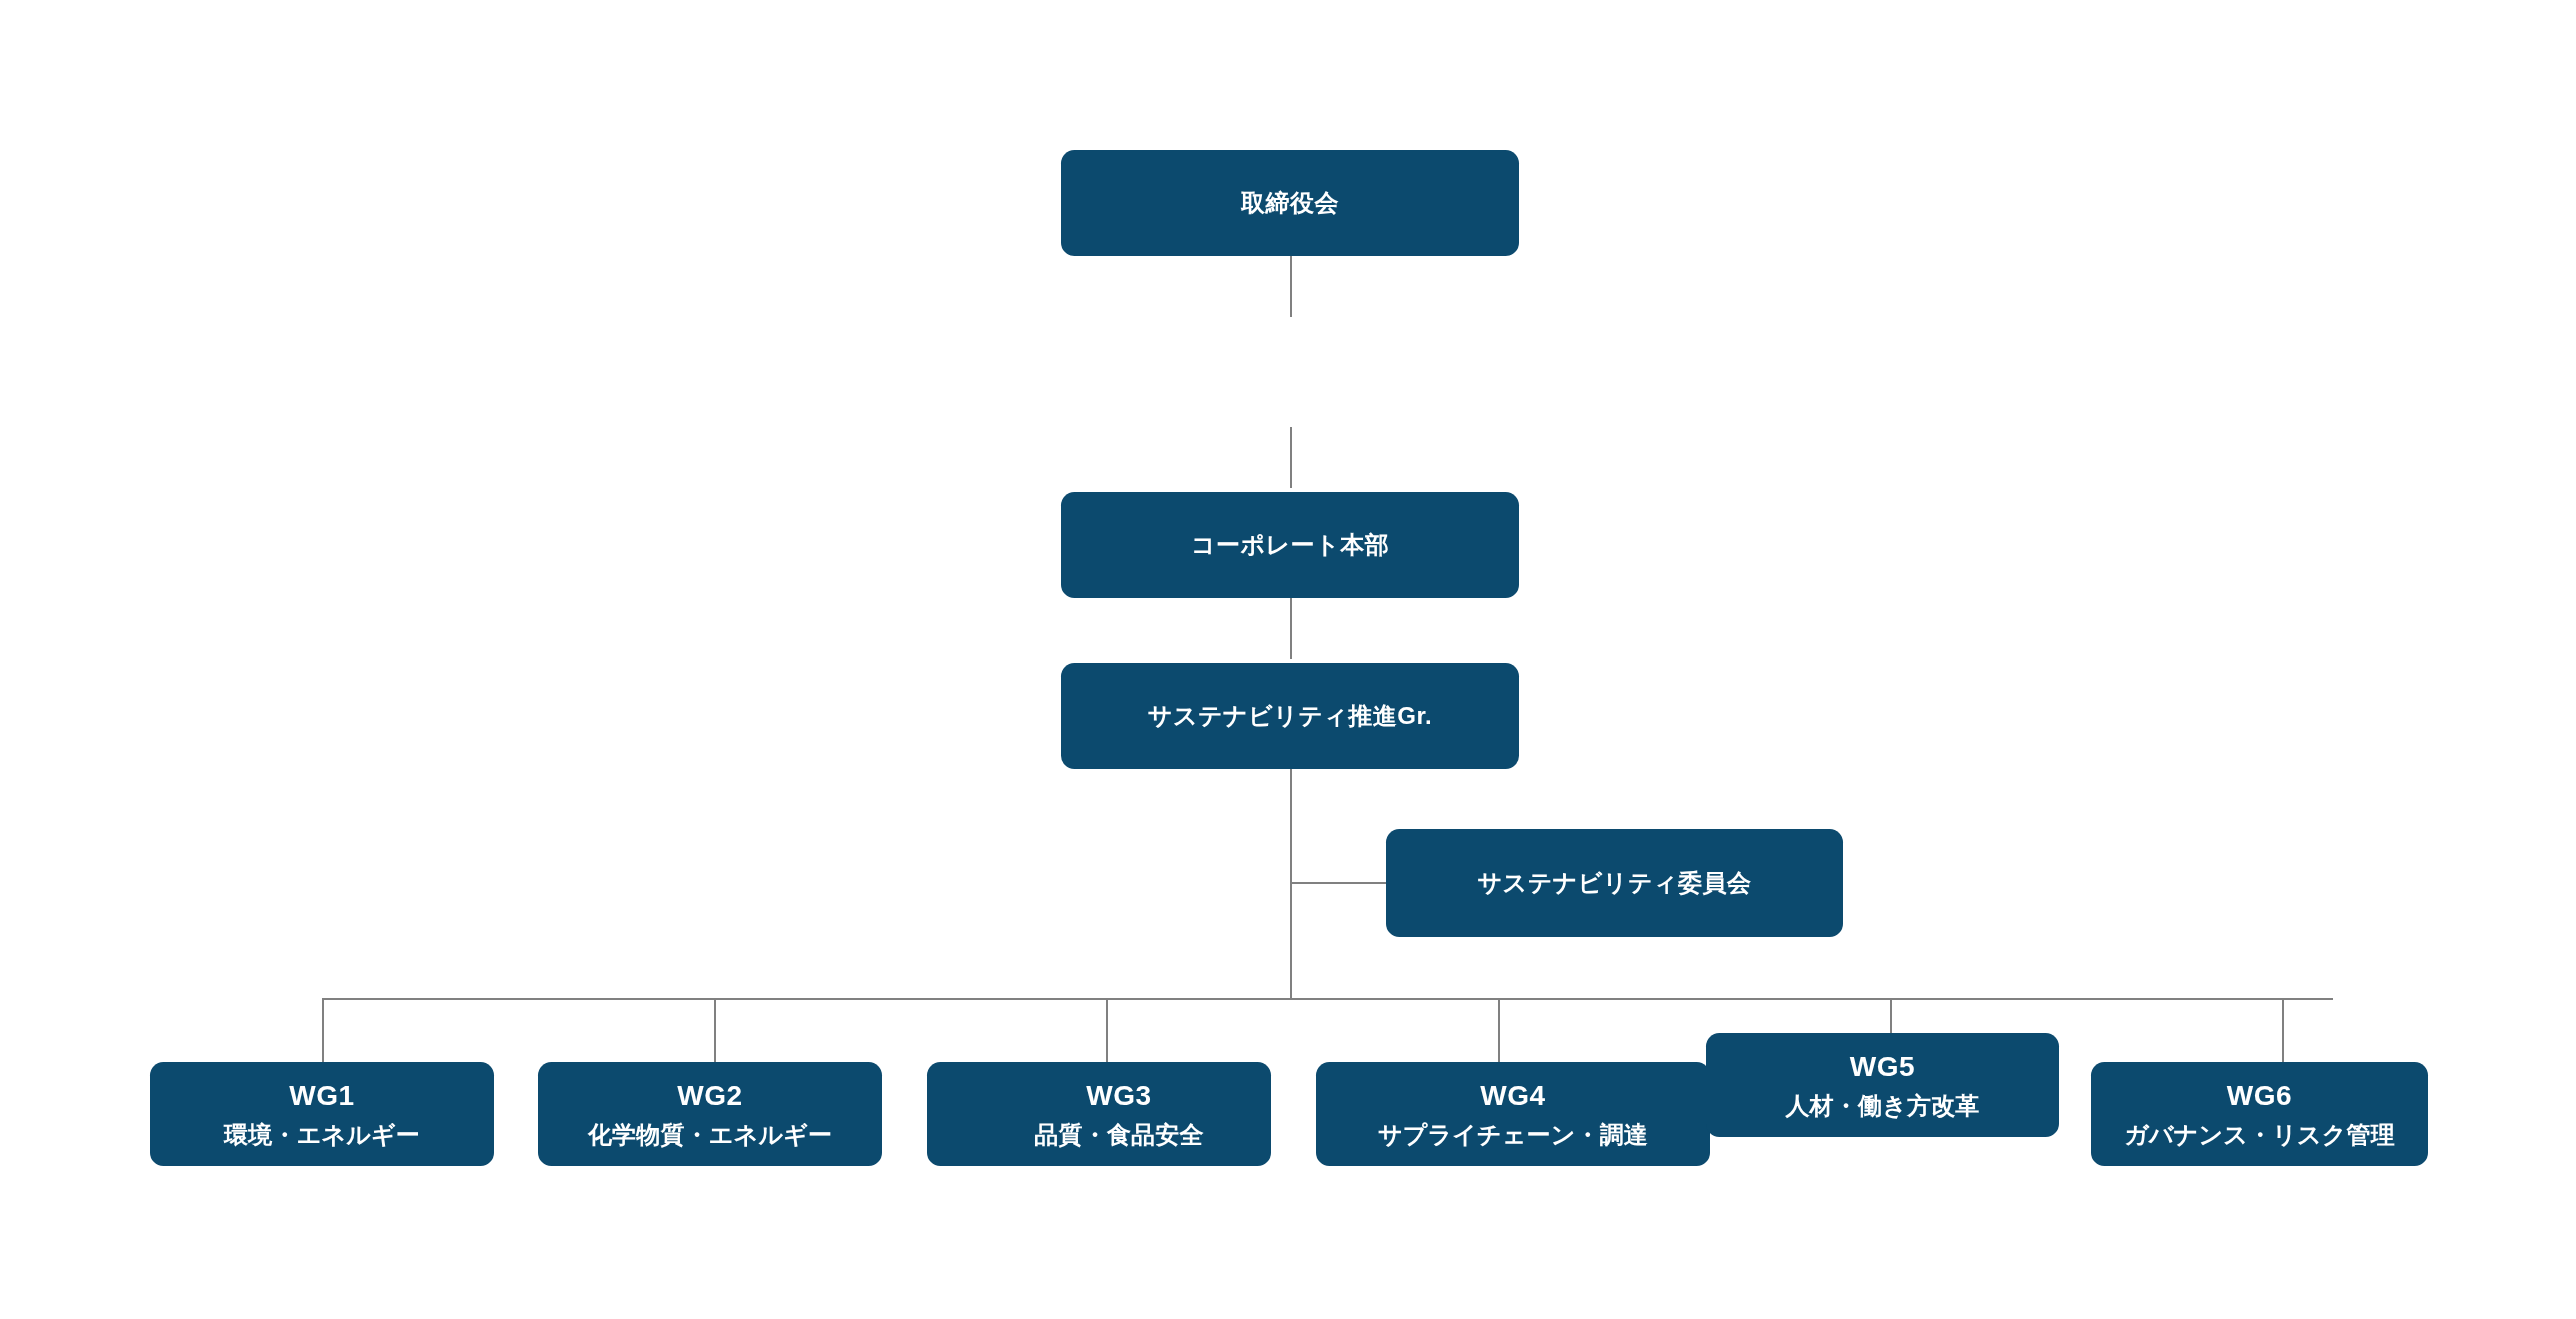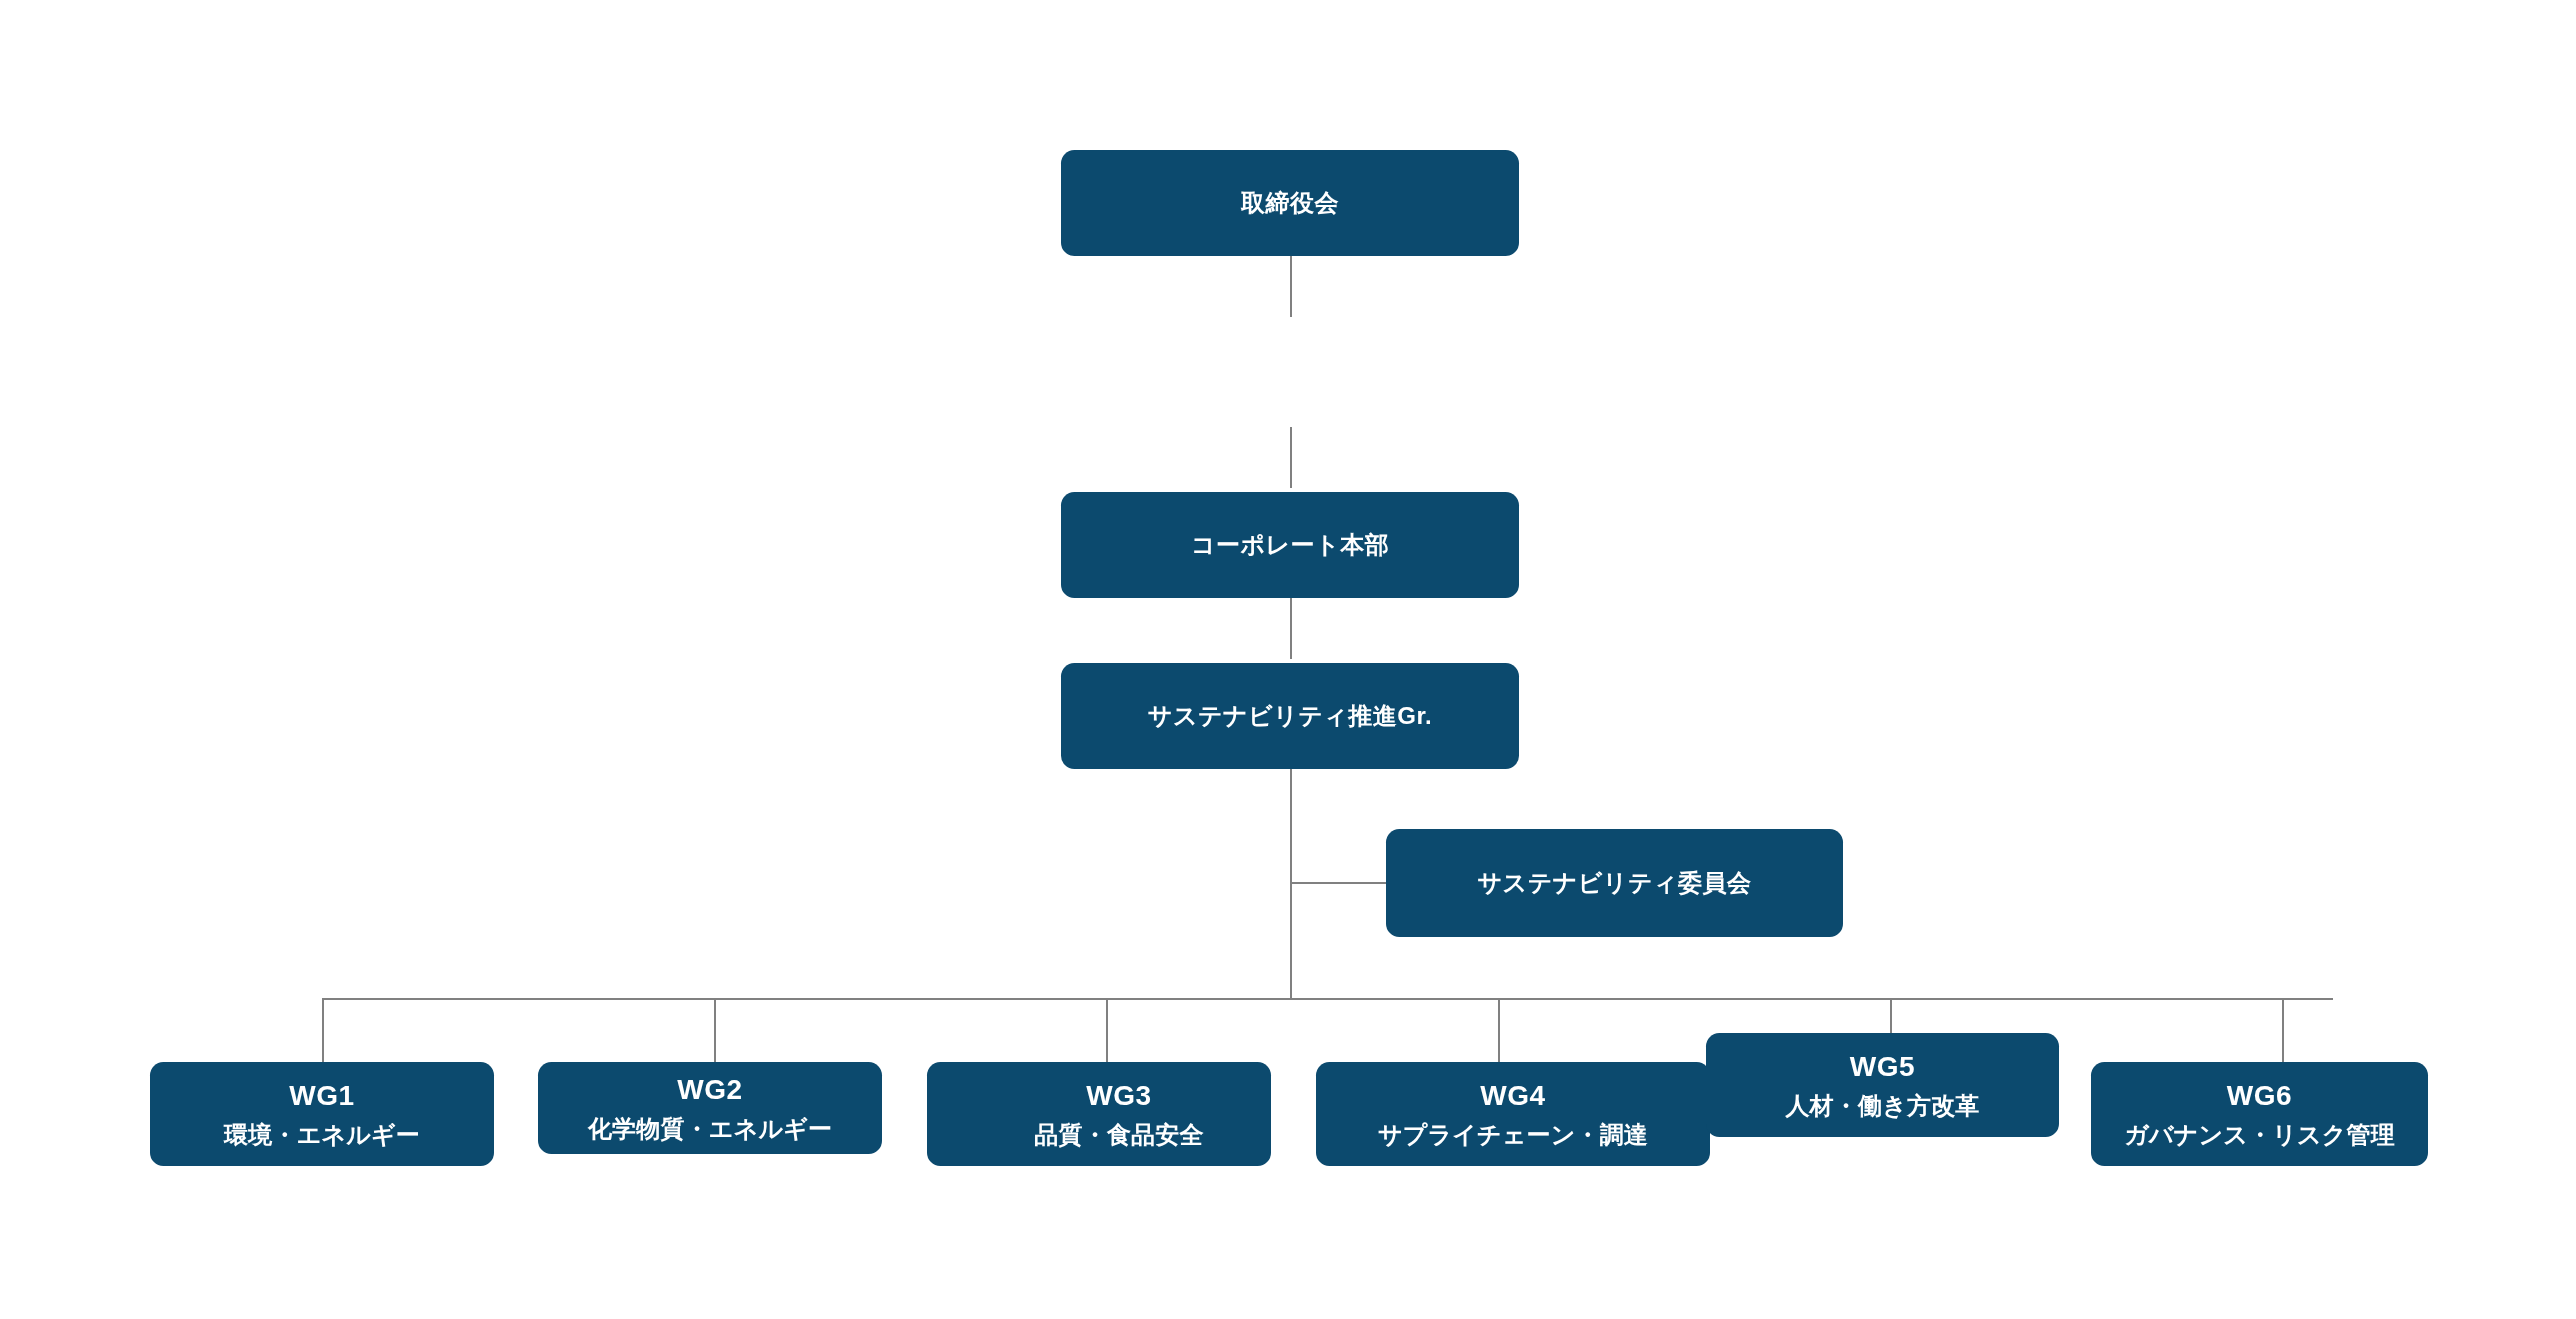--- a/index.html
+++ b/index.html
@@ -97,21 +97,21 @@
 
   <div class="org-box" style="left:1386px; top:829px; width:457px; height:108px;">
     <span class="box-label">サステナビリティ委員会</span>
   </div>
 
   <div class="org-box wg-box" style="left:150px; top:1062px; width:344px; height:104px;">
     <span class="wg-code">WG1</span>
     <span class="wg-topic">環境・エネルギー</span>
   </div>
 
-  <div class="org-box wg-box" style="left:538px; top:1062px; width:344px; height:92px;">
+  <div class="org-box wg-box" style="left:538px; top:1062px; width:344px; height:104px;">
     <span class="wg-code">WG2</span>
     <span class="wg-topic">化学物質・エネルギー</span>
   </div>
 
   <div class="org-box wg-box" style="left:927px; top:1062px; width:344px; height:104px;padding-left:40px;">
     <span class="wg-code">WG3</span>
     <span class="wg-topic">品質・食品安全</span>
   </div>
 
   <div class="org-box wg-box" style="left:1316px; top:1062px; width:394px; height:104px;">

